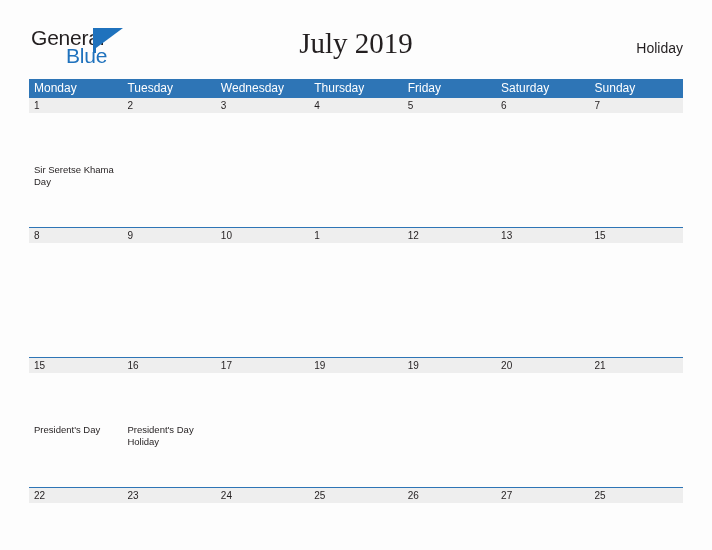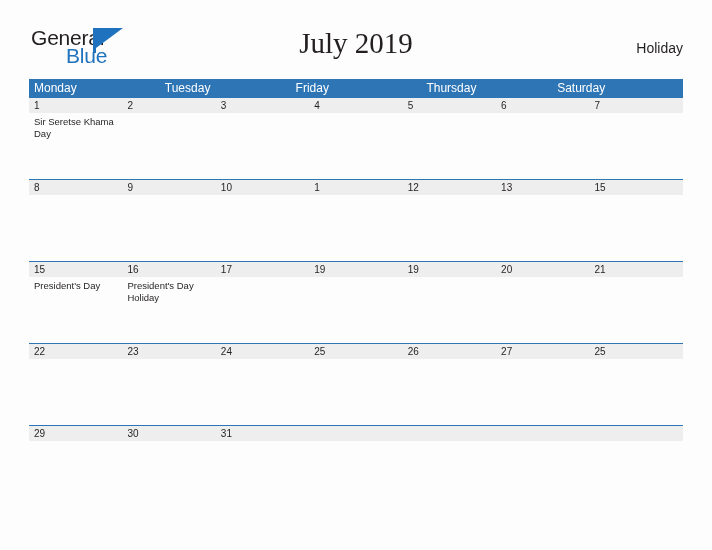--- a/index.html
+++ b/index.html
@@ -127,20 +127,21 @@
     color: #231f20;
   }
   .num-cell.empty {
     color: transparent;
   }
 
   .week-events {
     display: flex;
     background: #fdfdfd;
     height: 66px;
+    margin-top: 48px;
   }
   .ev-cell {
     flex: 1 1 0;
     padding: 3px 6px 0 5px;
     box-sizing: border-box;
     font-size: 9.5px;
     line-height: 11.5px;
     color: #231f20;
     overflow: hidden;
   }
@@ -165,23 +166,25 @@
 
     <div class="title">July 2019</div>
 
     <div class="country">Holiday</div>
   </div>
 
   <div class="calendar">
     <div class="dow-row">
         <div class="dow-cell">Monday</div>
         <div class="dow-cell">Tuesday</div>
+        <div class="dow-cell">Wednesday</div>
+        <div class="dow-cell">Thursday</div>
         <div class="dow-cell">Friday</div>
-        <div class="dow-cell">Thursday</div>
         <div class="dow-cell">Saturday</div>
+        <div class="dow-cell">Sunday</div>
       </div>
     <div class="weeks">
         <div class="week">
           <div class="week-numbers">
             <div class="num-cell">1</div>
             <div class="num-cell">2</div>
             <div class="num-cell">3</div>
             <div class="num-cell">4</div>
             <div class="num-cell">5</div>
             <div class="num-cell">6</div>

